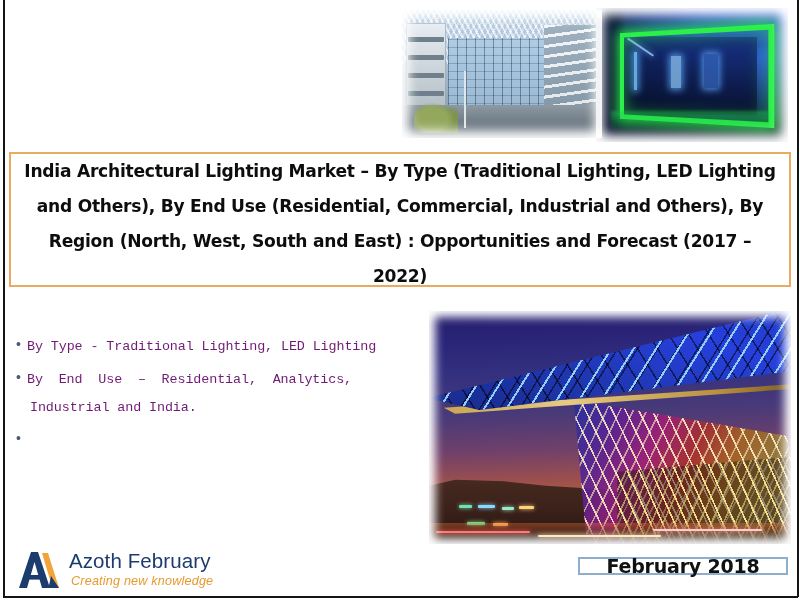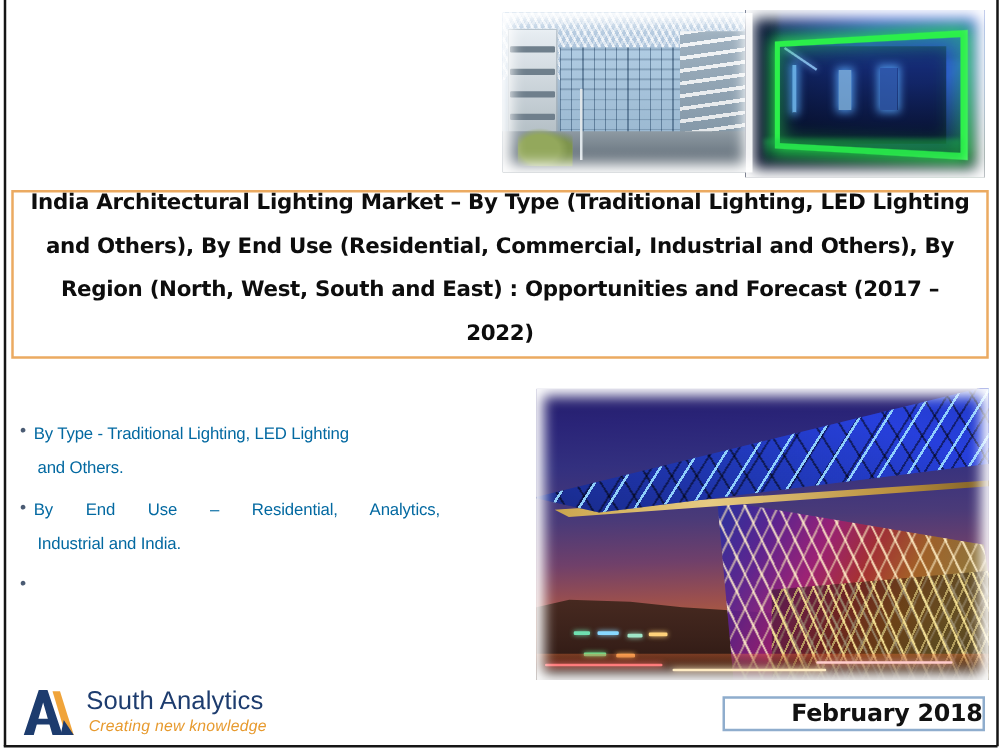--- a/index.html
+++ b/index.html
@@ -133,21 +133,21 @@
     filter: blur(1.5px);
   }
 
   
   .title-box {
     position: absolute;
     left: 9px; top: 152px;
     width: 782px; height: 135px;
     border: 2px solid #ebaa61;
     background: #ffffff;
-    display: flex; align-items: flex-end; justify-content: center;
+    display: flex; align-items: flex-start; justify-content: center;
     z-index: 10;
   }
   .title-text {
     font-family: "DejaVu Sans", sans-serif;
     font-weight: bold;
     font-size: 17.1px;
     line-height: 2.05;
     color: #0d0d0d;
     text-align: center;
     letter-spacing: -0.25px;
@@ -168,24 +168,24 @@
   }
   .bullet-dot {
     color: #4a5b73;
     font-size: 14px;
     line-height: 1.62;
     width: 11px;
     flex: 0 0 11px;
     text-align: left;
   }
   .bullet-text {
-    font-family: Liberation Sans, sans-serif;
+    font-family: Liberation Mono, monospace;
     font-size: 13.4px;
     line-height: 2.05;
-    color: #0369a1;
+    color: #701a75;
     letter-spacing: -0.1px;
   }
   .bullet-text .ln2 { display: block; padding-left: 3px; }
   .bullet-text.justify-ln { width: 325px; }
   .bullet-text.justify-ln .ln1 {
     display: block;
     text-align: justify;
     text-align-last: justify;
   }
 
@@ -294,24 +294,24 @@
     color: #e79a2e;
     letter-spacing: .2px;
     margin-top: 1px;
     padding-left: 2px;
   }
 
   
   .date-badge {
     position: absolute;
     left: 578px; top: 557px;
-    width: 210px; height: 28px;
+    width: 210px; height: 18px;
     border: 2.5px solid #8fadcd;
     background: #ffffff;
-    display: flex; align-items: center; justify-content: flex-end;
+    display: flex; align-items: center; justify-content: center;
     z-index: 15;
   }
   .date-text {
     font-family: "DejaVu Sans", sans-serif;
     font-weight: bold;
     font-size: 19px;
     color: #111111;
     letter-spacing: -0.2px;
   }
 </style>
@@ -365,21 +365,20 @@
       <span>Region (North, West, South and East) : Opportunities and Forecast (2017 – 2022)</span>
     </div>
   </div>
 
   <div class="bullets">
 
     <div class="bullet-row">
       <span class="bullet-dot">•</span>
       <span class="bullet-text">
         <span class="ln1">By Type - Traditional Lighting, LED Lighting</span>
-        <span class="ln2">and Others.</span>
       </span>
     </div>
 
     <div class="bullet-row">
       <span class="bullet-dot">•</span>
       <span class="bullet-text justify-ln">
         <span class="ln1">By End Use – Residential, Analytics,</span>
         <span class="ln2">Industrial and India.</span>
       </span>
     </div>
@@ -416,21 +415,21 @@
   <div class="logo-block">
     <svg class="logo-mark" viewBox="0 0 46 44">
 
       <polygon points="1,41 13,5 20,5 32,41 24,41 16.5,15 9,41" fill="#1d3c6e"></polygon>
       <rect x="9.5" y="28" width="14" height="4.6" fill="#1d3c6e"></rect>
 
       <polygon points="24,6 30,6 41,41 34.5,41" fill="#f0a43a"></polygon>
       <polygon points="33,29 41,41 30.5,41" fill="#1d3c6e"></polygon>
     </svg>
     <div class="logo-words">
-      <div class="logo-name">South Analytics</div>
+      <div class="logo-name">Azoth February</div>
       <div class="logo-tag">Creating new knowledge</div>
     </div>
   </div>
 
   <div class="date-badge">
     <span class="date-text">February 2018</span>
   </div>
 
 </div>
 

